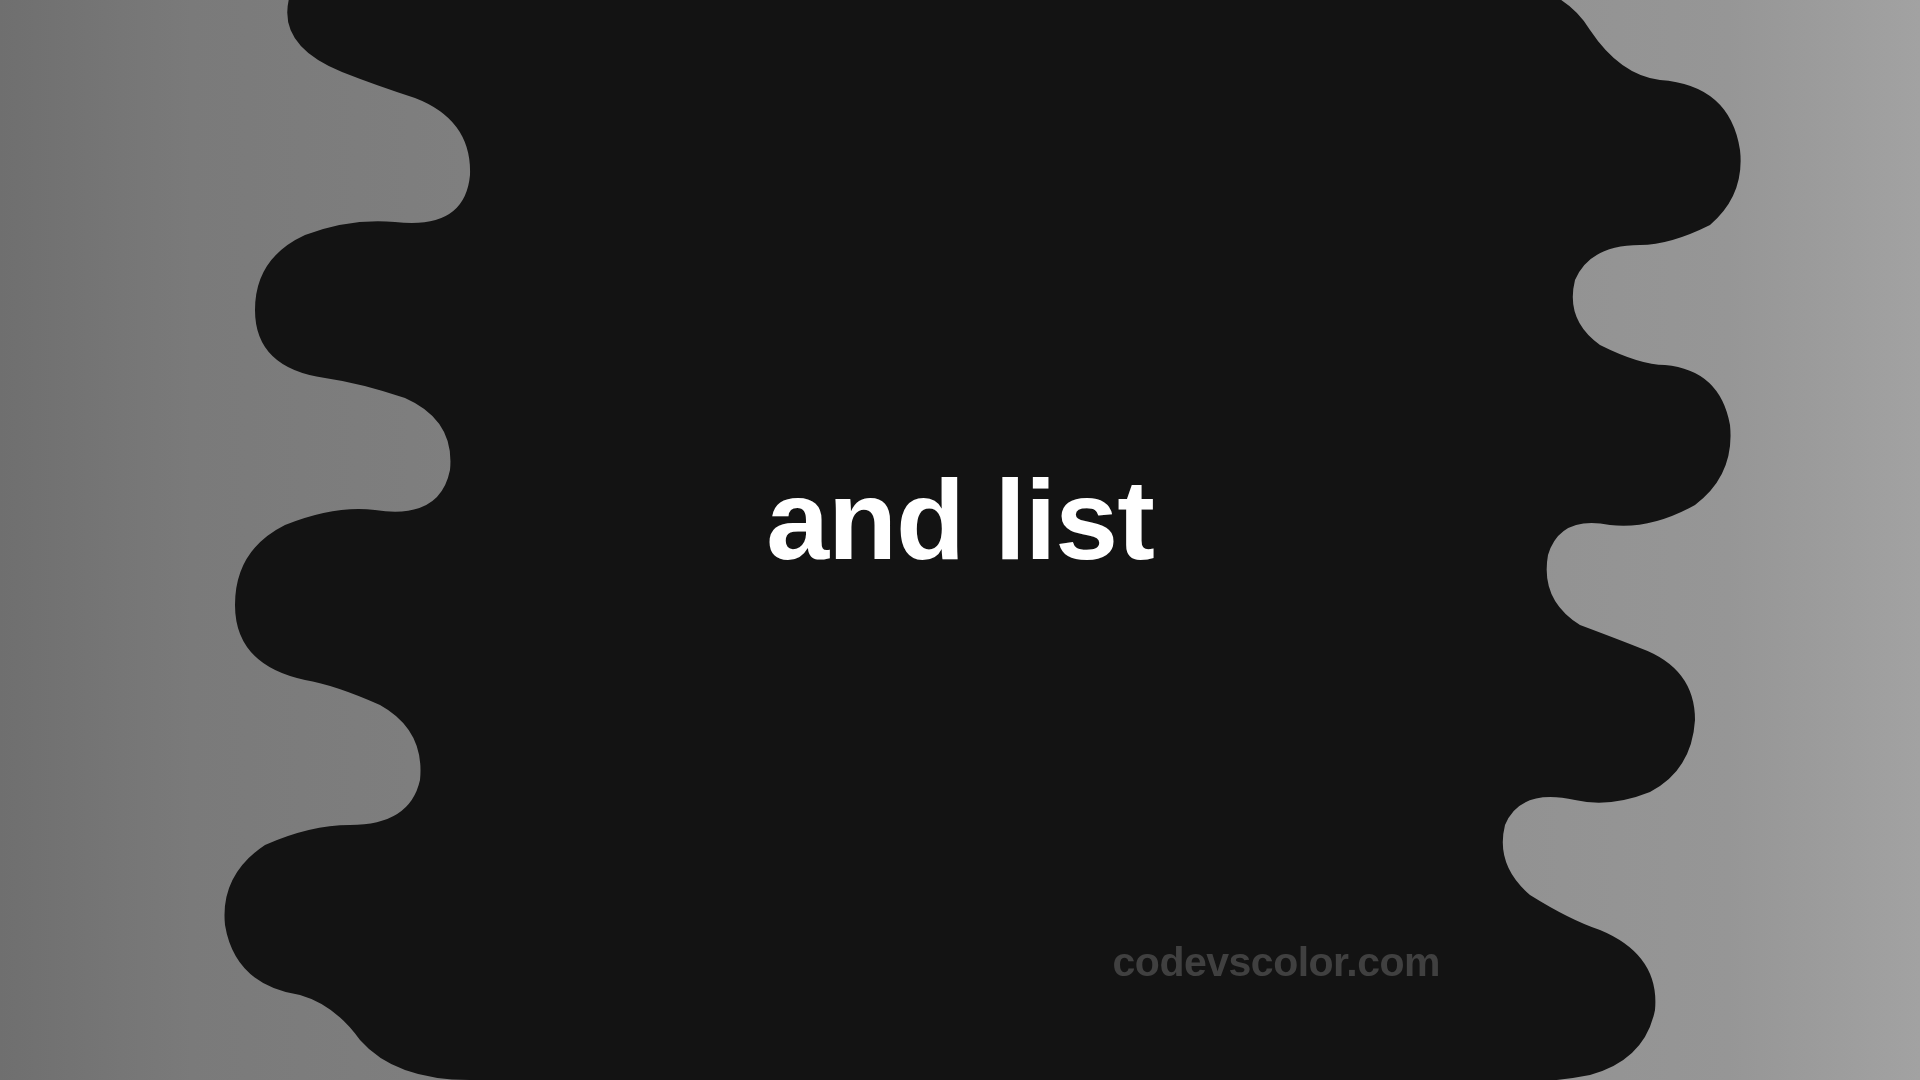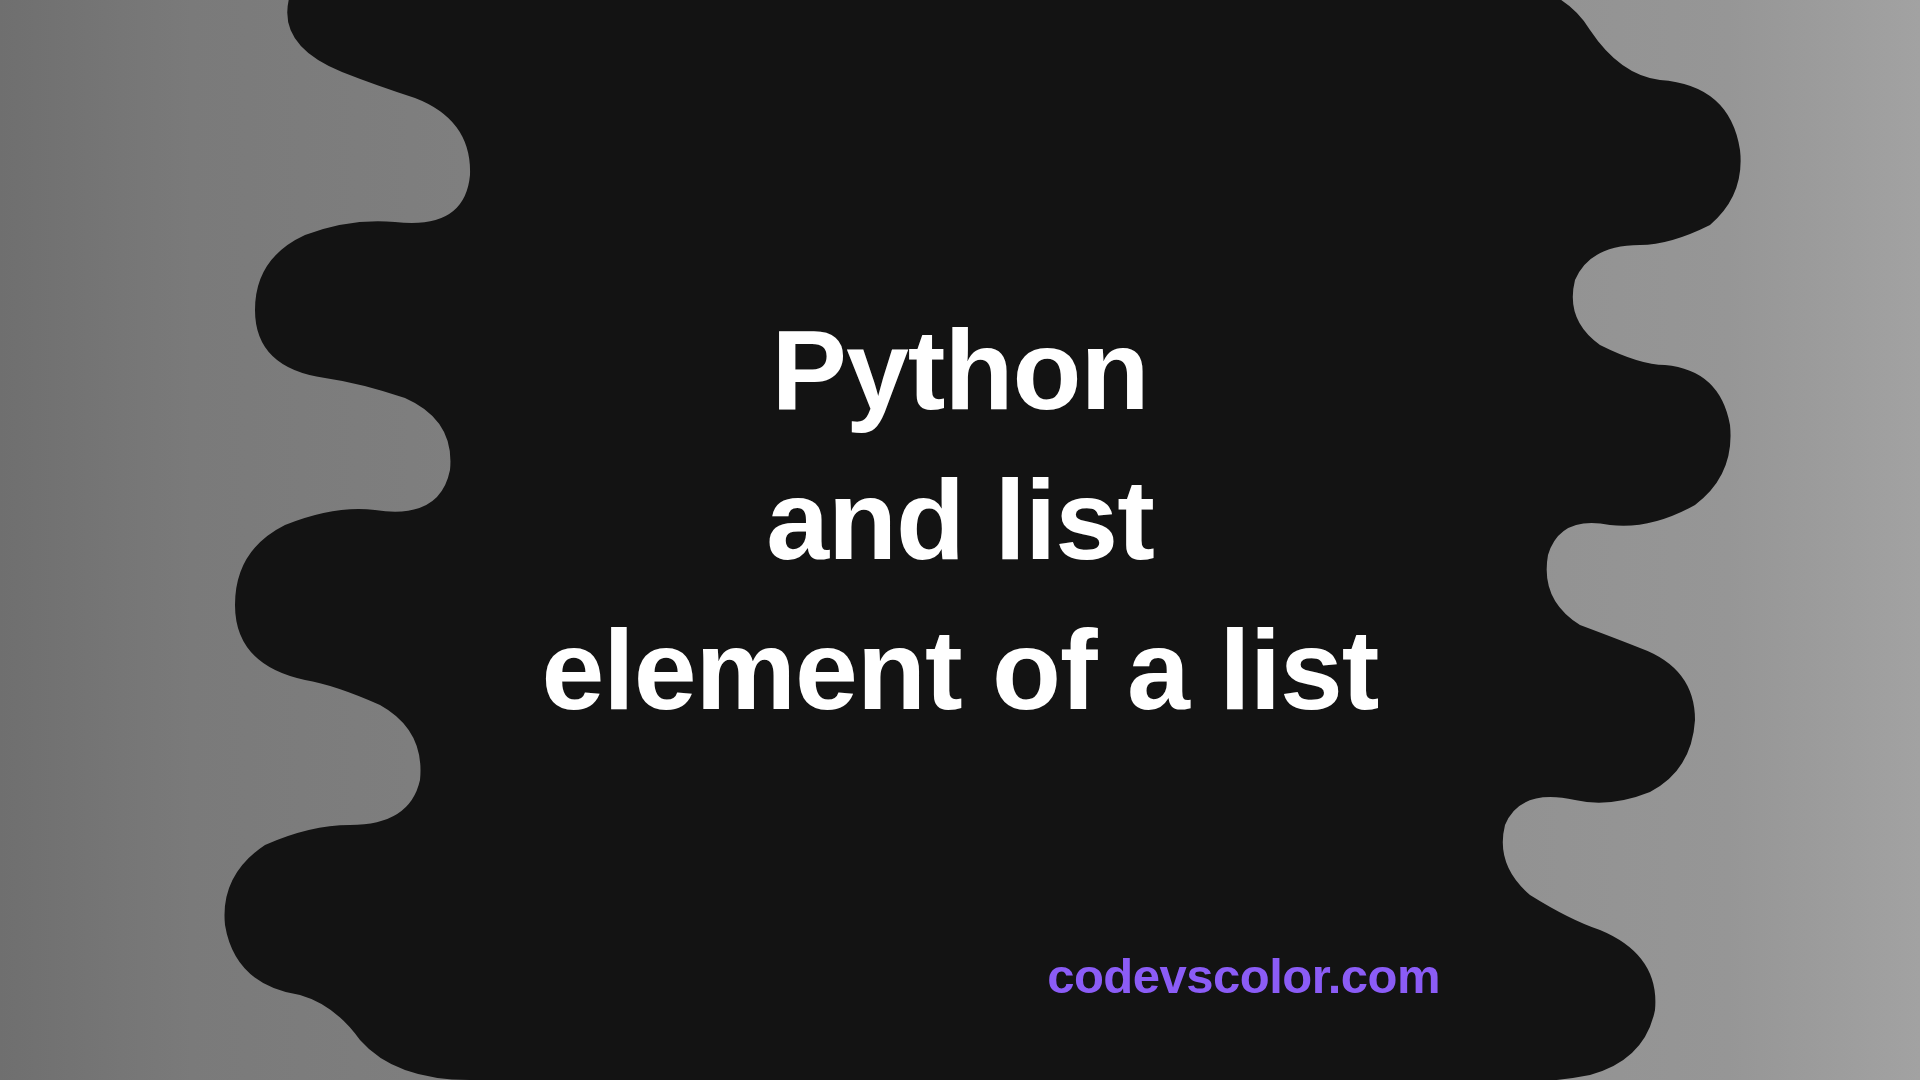--- a/index.html
+++ b/index.html
@@ -40,24 +40,24 @@
     .title {
       color: #ffffff;
       font-size: 113px;
       font-weight: 700;
       line-height: 1.33;
       letter-spacing: -1px;
       margin-top: -40px;
     }
     .watermark {
       position: absolute;
-      bottom: 76px;
+      bottom: 94px;
       right: 480px;
-      color: #8b5cf6;
-      font-size: 49px;
+      color: #404040;
+      font-size: 41px;
       font-weight: 600;
       letter-spacing: -0.5px;
     }
   </style>
 </head>
 <body>
 
 <div class="blob-container">
   <svg width="1920" height="1080" viewBox="0 0 1920 1080" xmlns="http://www.w3.org/2000/svg">
     <path class="blob" d="
@@ -110,19 +110,17 @@
       Q 275,45 290,-5
       Q 300,-20 330,-20
       L 480,-20
       Z
     "></path>
   </svg>
 </div>
 
 <div class="content">
   <div class="title">
-    <div>Python</div>
     <div>and list</div>
-    <div>element of a list</div>
   </div>
 </div>
 
 <div class="watermark">codevscolor.com</div>
 
 </body></html>

